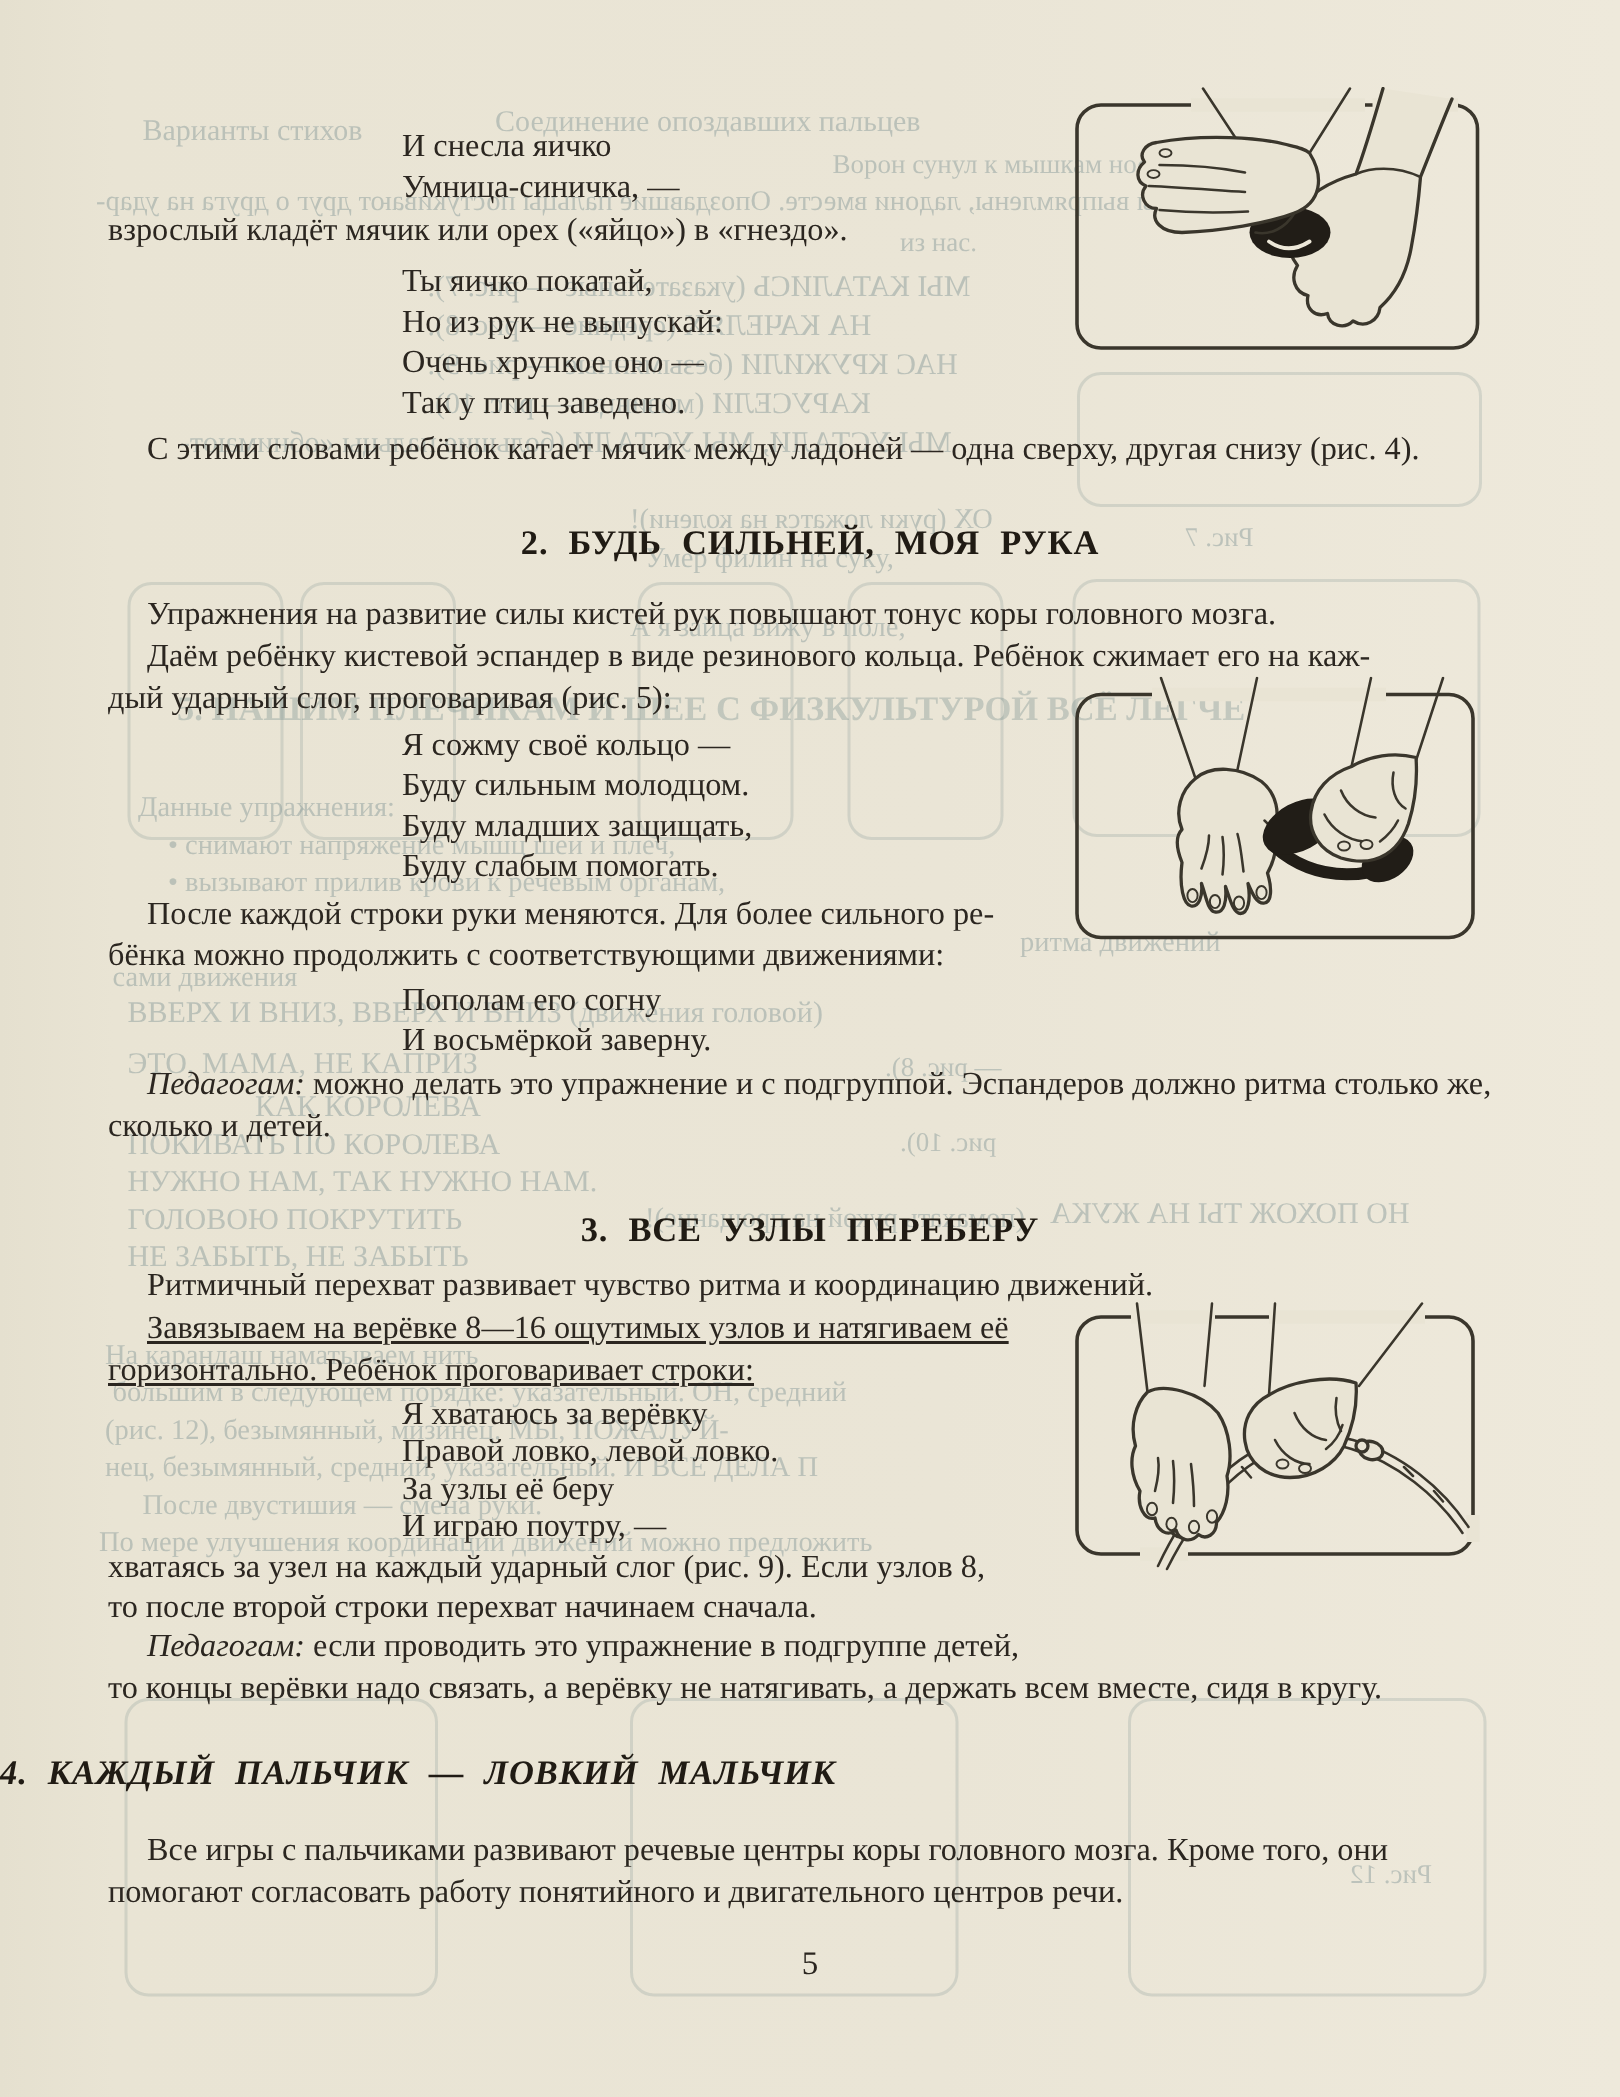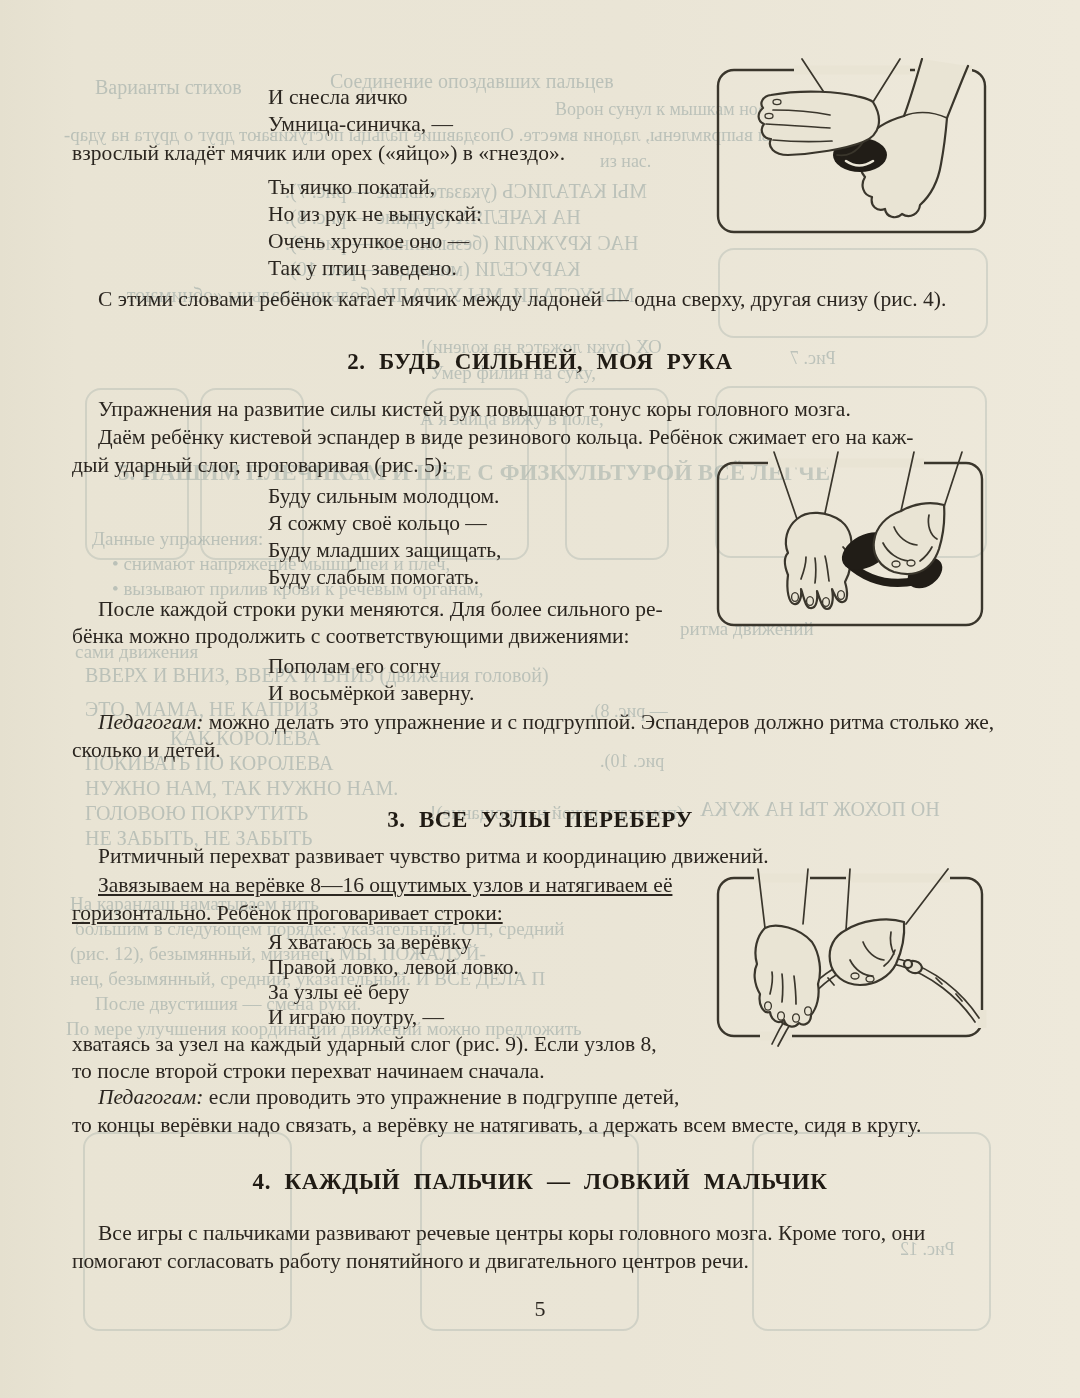--- a/index.html
+++ b/index.html
@@ -178,25 +178,25 @@
   </figure>
 
   <div class="pagenum">5</div>
 <div class="block poem" style="top: 84px; left: 268px; line-height: 27px;"><div class="tline"><span>И снесла яичко</span></div><div class="tline"><span>Умница-синичка, —</span></div></div>
     <div class="block para" style="top: 140px; left: 72px; line-height: 27px;"><div class="tline"><span>взрослый кладёт мячик или орех («яйцо») в «гнездо».</span></div></div>
     <div class="block poem" style="top: 174px; left: 268px; line-height: 27px;"><div class="tline"><span>Ты яичко покатай,</span></div><div class="tline"><span>Но из рук не выпускай:</span></div><div class="tline"><span>Очень хрупкое оно —</span></div><div class="tline"><span>Так у птиц заведено.</span></div></div>
     <div class="block para" style="top: 286px; left: 72px; line-height: 27px;"><div class="tline" style="padding-left: 26px;"><span>С этими словами ребёнок катает мячик между ладоней — одна сверху, другая снизу (рис. 4).</span></div></div>
     <div class="block heading" style="top: 347px; left: 0px; width: 1080px; text-align: center; line-height: 30px;"><div class="tline"><span>2. БУДЬ СИЛЬНЕЙ, МОЯ РУКА</span></div></div>
     <div class="block para" style="top: 396px; left: 72px; line-height: 27px;"><div class="tline" style="padding-left: 26px;"><span>Упражнения на развитие силы кистей рук повышают тонус коры головного мозга.</span></div></div>
     <div class="block para" style="top: 423px; left: 72px; line-height: 28px;"><div class="tline" style="padding-left: 26px;"><span>Даём ребёнку кистевой эспандер в виде резинового кольца. Ребёнок сжимает его на каж-</span></div><div class="tline"><span>дый ударный слог, проговаривая (рис. 5):</span></div></div>
-    <div class="block poem" style="top: 483px; left: 268px; line-height: 27px;"><div class="tline"><span>Буду сильным молодцом.</span></div><div class="tline"><span>Я сожму своё кольцо —</span></div><div class="tline"><span>Буду младших защищать,</span></div><div class="tline"><span>Буду слабым помогать.</span></div></div>
+    <div class="block poem" style="top: 483px; left: 268px; line-height: 27px;"><div class="tline"><span>Я сожму своё кольцо —</span></div><div class="tline"><span>Буду сильным молодцом.</span></div><div class="tline"><span>Буду младших защищать,</span></div><div class="tline"><span>Буду слабым помогать.</span></div></div>
     <div class="block para" style="top: 596px; left: 72px; line-height: 27px;"><div class="tline" style="padding-left: 26px;"><span>После каждой строки руки меняются. Для более сильного ре-</span></div><div class="tline"><span>бёнка можно продолжить с соответствующими движениями:</span></div></div>
     <div class="block poem" style="top: 653px; left: 268px; line-height: 27px;"><div class="tline"><span>Пополам его согну</span></div><div class="tline"><span>И восьмёркой заверну.</span></div></div>
     <div class="block para" style="top: 708px; left: 72px; line-height: 28px;"><div class="tline" style="padding-left: 26px;"><span></span><i>Педагогам:</i><span> можно делать это упражнение и с подгруппой. Эспандеров должно ритма столько же,</span></div><div class="tline"><span>сколько и детей.</span></div></div>
     <div class="block heading" style="top: 790px; left: 0px; width: 1080px; text-align: center; line-height: 30px; margin-top: 15px;"><div class="tline"><span>3. ВСЕ УЗЛЫ ПЕРЕБЕРУ</span></div></div>
     <div class="block para" style="top: 843px; left: 72px; line-height: 27px;"><div class="tline" style="padding-left: 26px;"><span>Ритмичный перехват развивает чувство ритма и координацию движений.</span></div></div>
     <div class="block para" style="top: 871px; left: 72px; line-height: 28px; text-decoration: underline;"><div class="tline" style="padding-left: 26px;"><span>Завязываем на верёвке 8—16 ощутимых узлов и натягиваем её</span></div><div class="tline"><span>горизонтально. Ребёнок проговаривает строки:</span></div></div>
     <div class="block poem" style="top: 930px; left: 268px; line-height: 25px;"><div class="tline"><span>Я хватаюсь за верёвку</span></div><div class="tline"><span>Правой ловко, левой ловко.</span></div><div class="tline"><span>За узлы её беру</span></div><div class="tline"><span>И играю поутру, —</span></div></div>
     <div class="block para" style="top: 1031px; left: 72px; line-height: 27px;"><div class="tline"><span>хватаясь за узел на каждый ударный слог (рис. 9). Если узлов 8,</span></div><div class="tline"><span>то после второй строки перехват начинаем сначала.</span></div></div>
     <div class="block para" style="top: 1083px; left: 72px; line-height: 28px;"><div class="tline" style="padding-left: 26px;"><span></span><i>Педагогам:</i><span> если проводить это упражнение в подгруппе детей,</span></div><div class="tline"><span>то концы верёвки надо связать, а верёвку не натягивать, а держать всем вместе, сидя в кругу.</span></div></div>
-    <div class="block heading" style="top: 1167px; left: 0px; width: 1080px; text-align: center; line-height: 30px;"><div class="tline"><span>4. КАЖДЫЙ ПАЛЬЧИК — ЛОВКИЙ МАЛЬЧИК</span></div></div>
+    <div class="block heading" style="top: 1167px; left: 0px; width: 1080px; line-height: 30px; font-style: italic;"><div class="tline"><span>4. КАЖДЫЙ ПАЛЬЧИК — ЛОВКИЙ МАЛЬЧИК</span></div></div>
     <div class="block para" style="top: 1219px; left: 72px; line-height: 28px;"><div class="tline" style="padding-left: 26px;"><span>Все игры с пальчиками развивают речевые центры коры головного мозга. Кроме того, они</span></div><div class="tline"><span>помогают согласовать работу понятийного и двигательного центров речи.</span></div></div>
   </div>
 
 </body></html>

